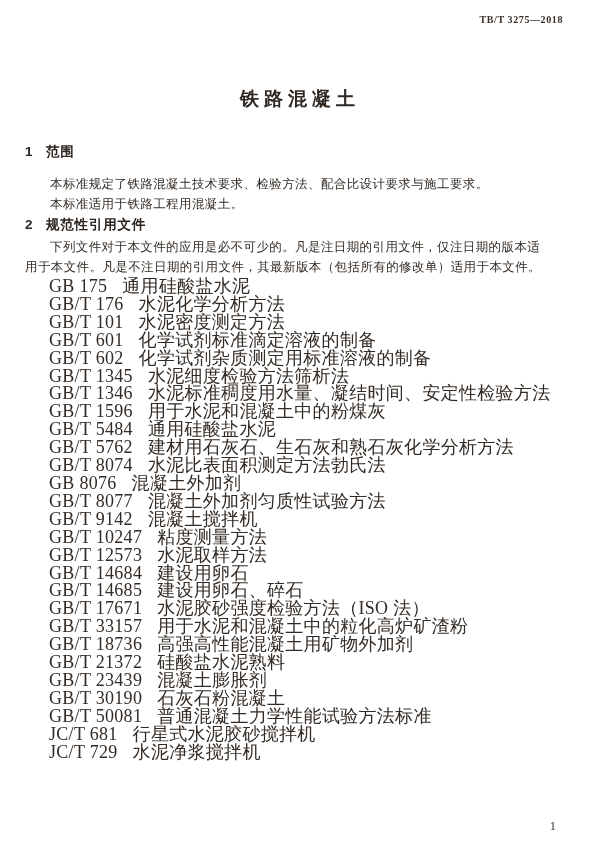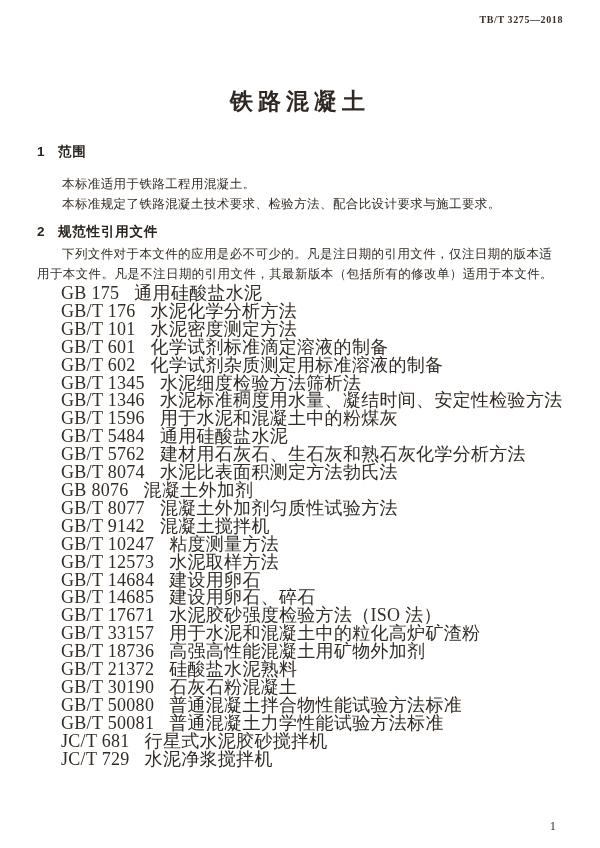--- a/index.html
+++ b/index.html
@@ -24,28 +24,28 @@
     color: #3a2f28;
   }
   .doc-title {
     position: absolute;
     top: 86px;
     left: 0;
     width: 100%;
     text-align: center;
     font-family: "Liberation Sans", "DejaVu Sans", sans-serif;
     font-weight: bold;
-    font-size: 23px;
+    font-size: 19px;
     letter-spacing: 5px;
     color: #2e2722;
   }
   .content {
     position: absolute;
     top: 141px;
-    left: 37px;
+    left: 25px;
     width: 526px;
   }
   .section-heading {
     font-family: "Liberation Sans", "DejaVu Sans", sans-serif;
     font-weight: bold;
     font-size: 13.5px;
     line-height: 16px;
     padding-top: 3px;
     color: #2b241f;
     letter-spacing: 0.8px;
@@ -56,21 +56,21 @@
     letter-spacing: 0;
   }
   .body-para {
     font-size: 12.5px;
     line-height: 20px;
     text-indent: 2em;
     letter-spacing: 0.4px;
     color: #332b25;
   }
   .para-group { margin-top: 14px; }
-  .section-2 { margin-top: 7px; }
+  .section-2 { }
   .intro-group { margin-top: 4px; }
   .ref-list {
     list-style: none;
     margin-top: 1px;
     padding-left: 24px;
   }
   .ref-item {
     font-size: 18px;
     line-height: 17.9px;
     letter-spacing: 0.3px;
@@ -98,22 +98,22 @@
 
 <h1 class="doc-title">铁路混凝土</h1>
 
 <div class="content">
 
   <section>
     <h2 class="section-heading">
       <span class="sec-num">1</span><span>范围</span>
     </h2>
     <div class="para-group">
+      <p class="body-para">本标准规定了铁路混凝土技术要求、检验方法、配合比设计要求与施工要求。</p>
       <p class="body-para">本标准适用于铁路工程用混凝土。</p>
-      <p class="body-para">本标准规定了铁路混凝土技术要求、检验方法、配合比设计要求与施工要求。</p>
     </div>
   </section>
 
   <section class="section-2">
     <h2 class="section-heading">
       <span class="sec-num">2</span><span>规范性引用文件</span>
     </h2>
     <div class="intro-group">
       <p class="body-para">下列文件对于本文件的应用是必不可少的。凡是注日期的引用文件，仅注日期的版本适用于本文件。凡是不注日期的引用文件，其最新版本（包括所有的修改单）适用于本文件。</p>
     </div>
@@ -199,28 +199,28 @@
   </li>
 
   <li class="ref-item">
     <span class="ref-code">GB/T 18736</span><span class="ref-title">高强高性能混凝土用矿物外加剂</span>
   </li>
 
   <li class="ref-item">
     <span class="ref-code">GB/T 21372</span><span class="ref-title">硅酸盐水泥熟料</span>
   </li>
 
+  <li class="ref-item">
+    <span class="ref-code">GB/T 23439</span><span class="ref-title">混凝土膨胀剂</span>
+  </li>
 
   <li class="ref-item">
     <span class="ref-code">GB/T 30190</span><span class="ref-title">石灰石粉混凝土</span>
   </li>
 
-  <li class="ref-item">
-    <span class="ref-code">GB/T 50080</span><span class="ref-title">普通混凝土拌合物性能试验方法标准</span>
-  </li>
 
   <li class="ref-item">
     <span class="ref-code">GB/T 50081</span><span class="ref-title">普通混凝土力学性能试验方法标准</span>
   </li>
 
 
   <li class="ref-item">
     <span class="ref-code">JC/T 681</span><span class="ref-title">行星式水泥胶砂搅拌机</span>
   </li>
 

